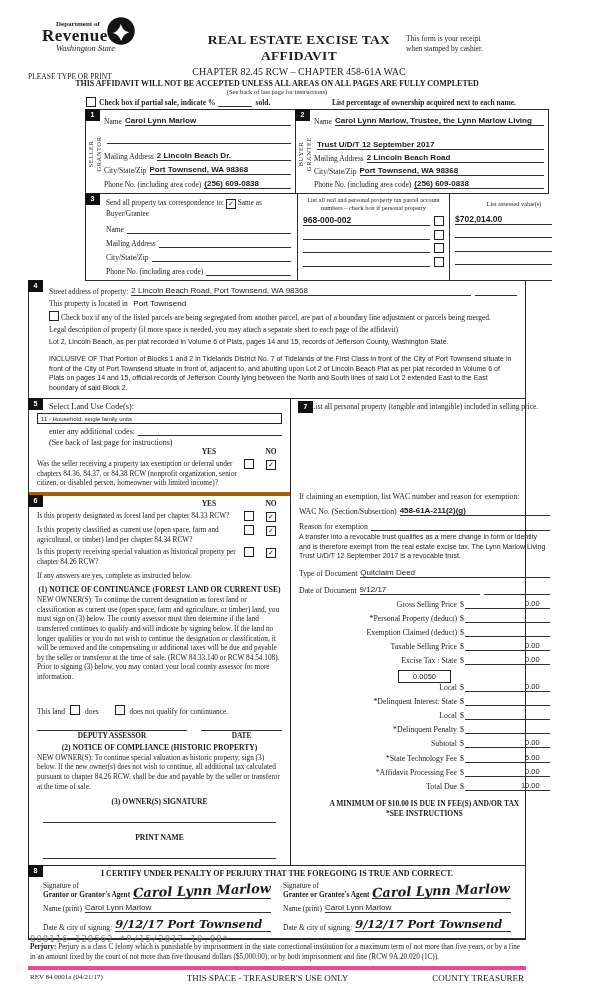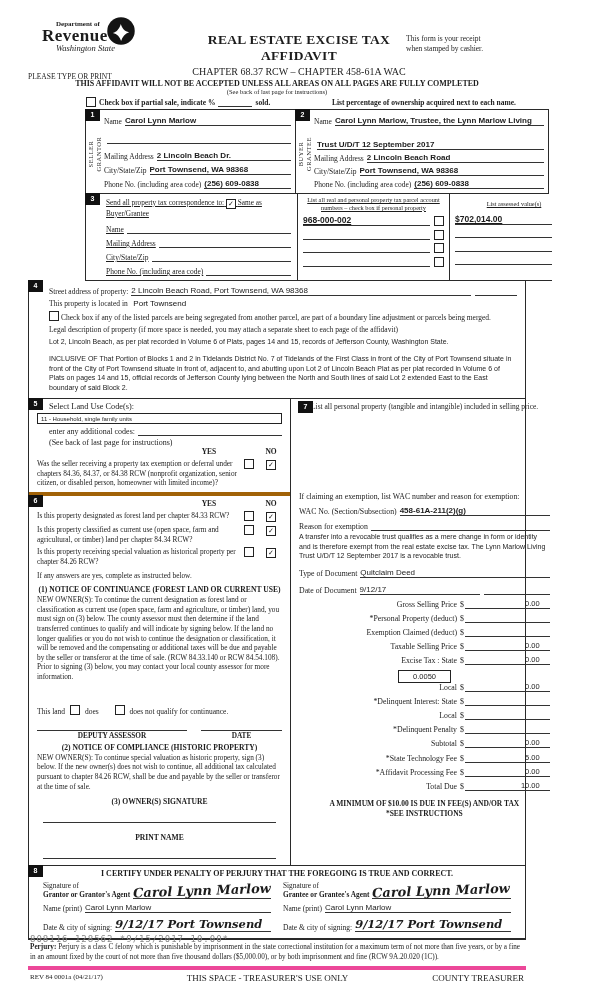--- a/index.html
+++ b/index.html
@@ -36,21 +36,21 @@
   
   .indent{margin-left:57px;}
   .rowA{display:flex;width:462px;border:1px solid #2a2a2a;}
   .party{position:relative;display:flex;box-sizing:border-box;padding:3px 4px 4px 0;}
   .party.seller{width:210px;border-right:1px solid #2a2a2a;}
   .party.buyer{width:252px;}
   .vcell{width:18px;flex:0 0 18px;position:relative;}
   .vtext{position:absolute;top:54%;left:50%;transform:translate(-50%,-50%) rotate(-90deg);
          font-size:6.5px;letter-spacing:.5px;line-height:1.25;text-align:center;white-space:nowrap;}
   .party .fields{flex:1;padding-top:2px;}
-  .rowB{display:flex;width:492px;border:1px solid #2a2a2a;border-top:none;text-decoration:underline;}
+  .rowB{display:flex;width:492px;border:1px solid #2a2a2a;border-top:none;}
   .corr{position:relative;width:212px;box-sizing:border-box;border-right:1px solid #2a2a2a;padding:4px 6px 4px 20px;}
   .parcels{width:152px;box-sizing:border-box;border-right:1px solid #2a2a2a;padding:2px 5px;}
   .assessed{flex:1;box-sizing:border-box;padding:2px 5px;}
   .colhead{font-size:6.3px;text-align:center;line-height:1.25;}
   .prow{display:flex;align-items:flex-end;margin-top:3.5px;}
   .prow .pline{flex:1;border-bottom:1px solid #333;min-height:9px;font-family:"Liberation Sans",sans-serif;font-size:8.5px;font-weight:bold;}
   .prow .cb{margin-left:4px;}
   .arow{border-bottom:1px solid #333;min-height:9px;margin-top:3.5px;
         font-family:"Liberation Sans",sans-serif;font-size:8.5px;font-weight:bold;}
   
@@ -122,21 +122,21 @@
       <div class="dept">Department of</div>
       <div class="rev">Revenue</div>
       <div class="ws">Washington State</div>
       <svg width="30" height="30" viewBox="0 0 24 24">
         <circle cx="12" cy="12" r="11" fill="#141414"></circle>
         <path d="M5.5 13.5c3.2-.8 5.3-3.6 6.3-7.2 1.1 3.4 3.1 6 6.7 6.6-3.2 1-5.4 3.5-6.4 7-1-3.3-3.2-5.7-6.6-6.4z" fill="#ffffff"></path>
       </svg>
     </div>
     <div class="hdr-mid">
       <div class="title">REAL ESTATE EXCISE TAX AFFIDAVIT</div>
-      <div class="subtitle">CHAPTER 68.37 RCW – CHAPTER 458-61A WAC</div>
+      <div class="subtitle">CHAPTER 82.45 RCW – CHAPTER 458-61A WAC</div>
     </div>
     <div class="hdr-right">
       <div>This form is your receipt</div>
       <div>when stamped by cashier.</div>
     </div>
   </div>
   <div class="typeprint">PLEASE TYPE OR PRINT</div>
   <div class="notice">THIS AFFIDAVIT WILL NOT BE ACCEPTED UNLESS ALL AREAS ON ALL PAGES ARE FULLY COMPLETED</div>
   <div class="seeback">(See back of last page for instructions)</div>
 

